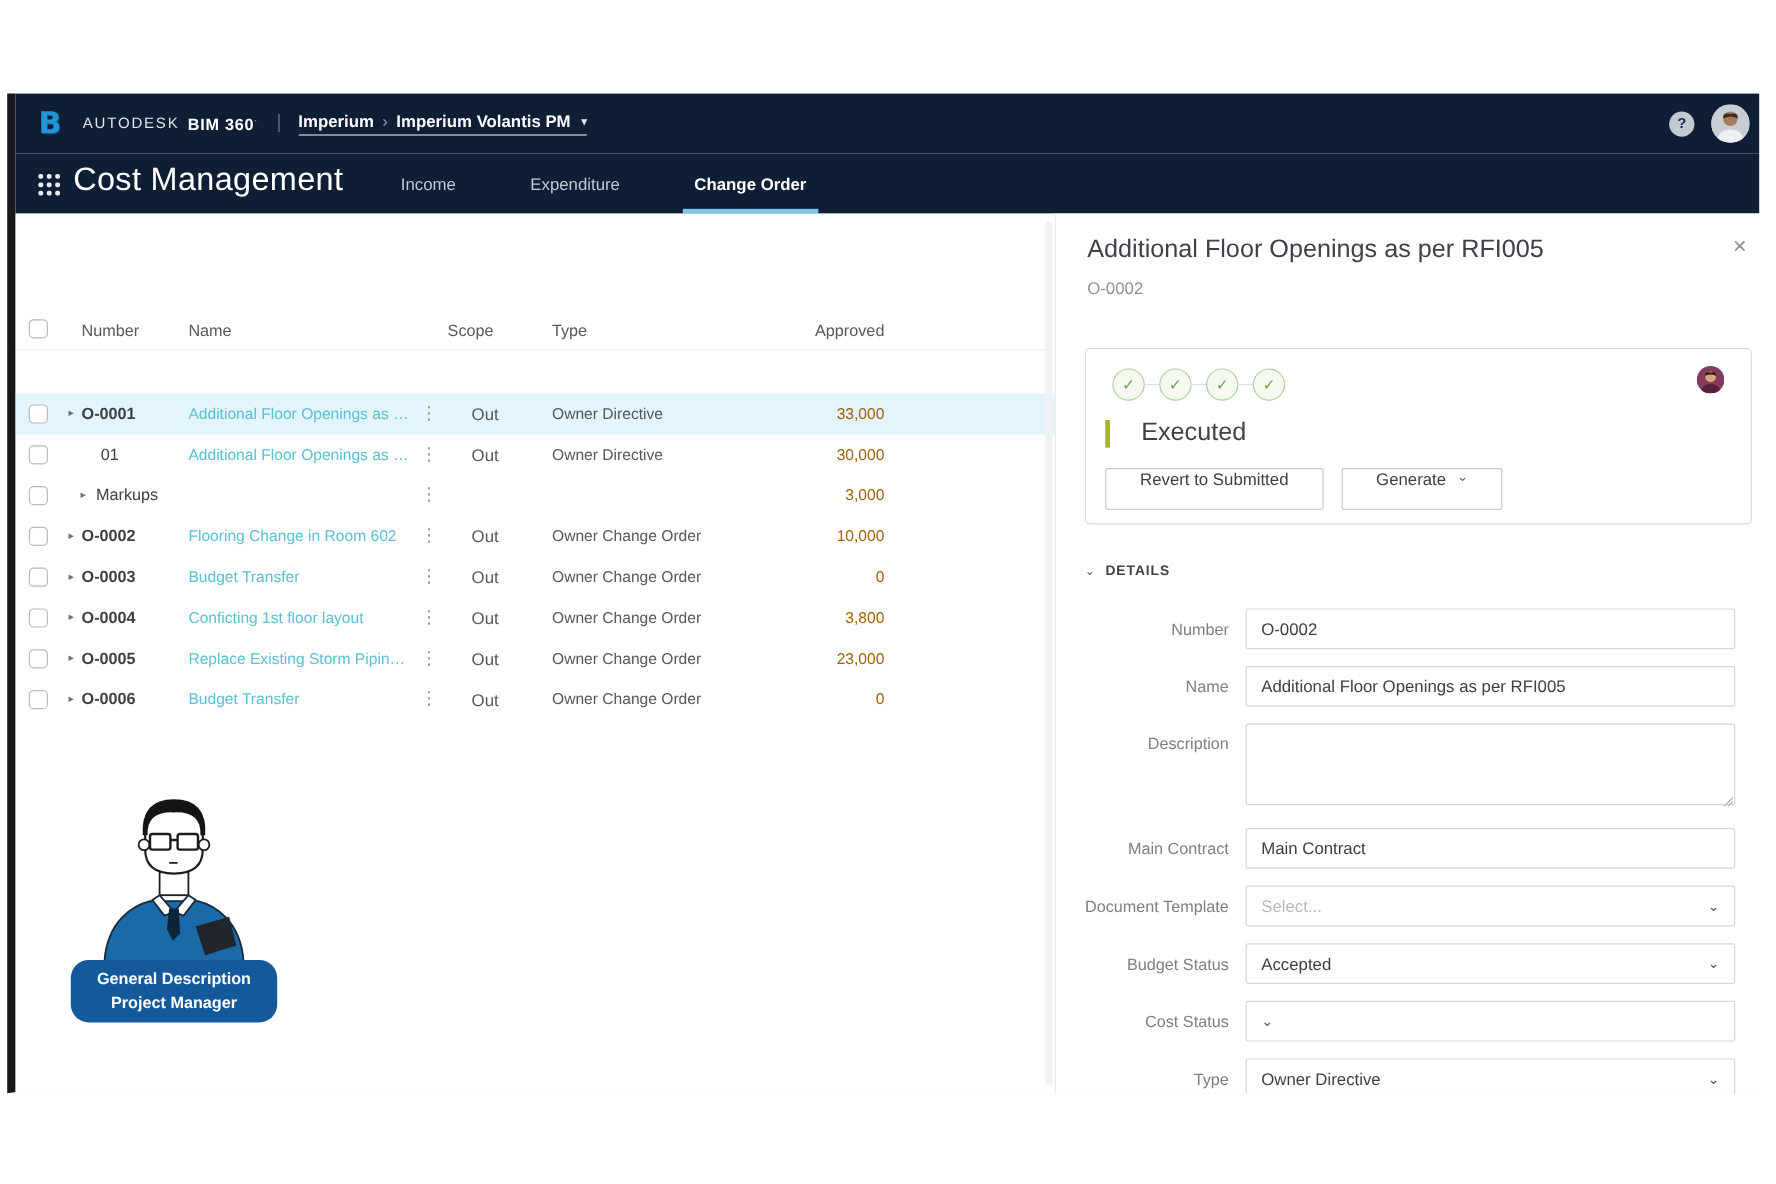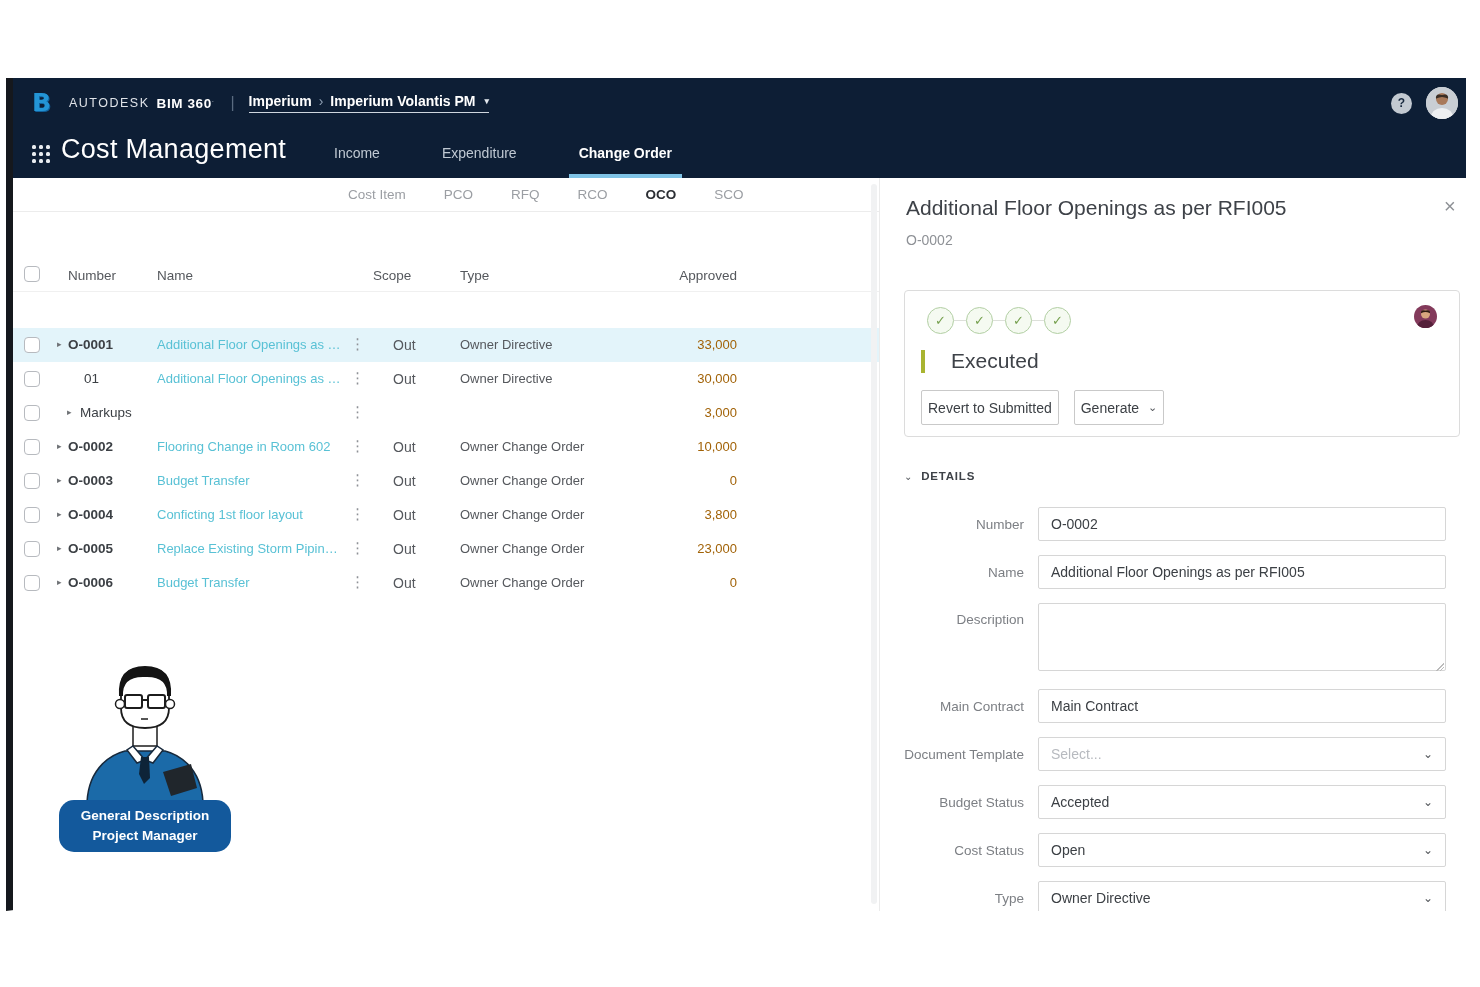--- a/index.html
+++ b/index.html
@@ -93,22 +93,22 @@
                  border:1px solid #dcdcdc; border-radius:4px; background:#fff; }
   .steps { position:absolute; left:22px; top:16px; display:flex; align-items:center; }
   .check-circle { width:27px; height:27px; border:1.5px solid #b2cfa4; border-radius:50%; background:#f5faf1;
                   color:#76a04e; font-size:13px; display:flex; align-items:center; justify-content:center; }
   .check-line { width:12px; height:1.5px; background:#dde0da; }
   .card-avatar { position:absolute; right:22px; top:14px; width:23px; height:23px; border-radius:50%; overflow:hidden; }
   .status-line { position:absolute; left:16px; top:58px; display:flex; align-items:center; gap:26px; }
   .status-bar { width:4px; height:23px; background:#a9b431; }
   .status-text { color:#3e4248; font-size:21px; font-weight:400; }
   .card-actions { position:absolute; left:16px; top:99px; display:flex; gap:15px; }
-  .btn { height:35px; background:#fff; border:1px solid #c9c9c9; border-radius:2px; padding:0 6px;
-         color:#3c4045; font-size:14px; display:inline-flex; align-items:center; gap:9px; cursor:pointer;
+  .btn { height:35px; background:#fff; border:1px solid #c9c9c9; border-radius:2px; padding:0 28px;
+         color:#3c4045; font-size:14px; display:inline-flex; gap:9px; cursor:pointer;
          font-family:"Liberation Sans", sans-serif; }
   .btn .chev { font-size:11px; color:#55585d; }
 
   .details-head { position:absolute; left:24px; top:292px; display:flex; align-items:center; gap:8px;
                   color:#3e4248; font-size:11.5px; font-weight:bold; letter-spacing:.8px; cursor:pointer; }
   .details-head .chev { font-size:10px; color:#55585d; font-weight:400; }
 
   .form { position:absolute; left:0; top:329px; width:587px; }
   .frow { display:flex; align-items:center; margin-bottom:14px; }
   .frow.top { align-items:flex-start; }
@@ -177,28 +177,20 @@
         <div class="tab">Income</div>
         <div class="tab">Expenditure</div>
         <div class="tab active">Change Order</div>
       </nav>
     </div>
 
     <div class="body">
 
       <div class="left-pane">
 
-        <div class="subtabs">
-          <span class="subtab">Cost Item</span>
-          <span class="subtab">PCO</span>
-          <span class="subtab">RFQ</span>
-          <span class="subtab">RCO</span>
-          <span class="subtab active">OCO</span>
-          <span class="subtab">SCO</span>
-        </div>
 
         <div class="thead">
           <div class="cb"></div>
           <span class="col-number">Number</span>
           <span class="col-name">Name</span>
           <span class="col-scope">Scope</span>
           <span class="col-type">Type</span>
           <span class="col-approved">Approved</span>
         </div>
 
@@ -409,21 +401,20 @@
               <div class="select">
                 <span class="val">Accepted</span>
                 <span class="chev">⌄</span>
               </div>
             </div>
           </div>
           <div class="frow">
             <div class="flabel">Cost Status</div>
             <div class="fctrl">
               <div class="select">
-                <span class="val">Open</span>
                 <span class="chev">⌄</span>
               </div>
             </div>
           </div>
           <div class="frow">
             <div class="flabel">Type</div>
             <div class="fctrl">
               <div class="select">
                 <span class="val">Owner Directive</span>
                 <span class="chev">⌄</span>

